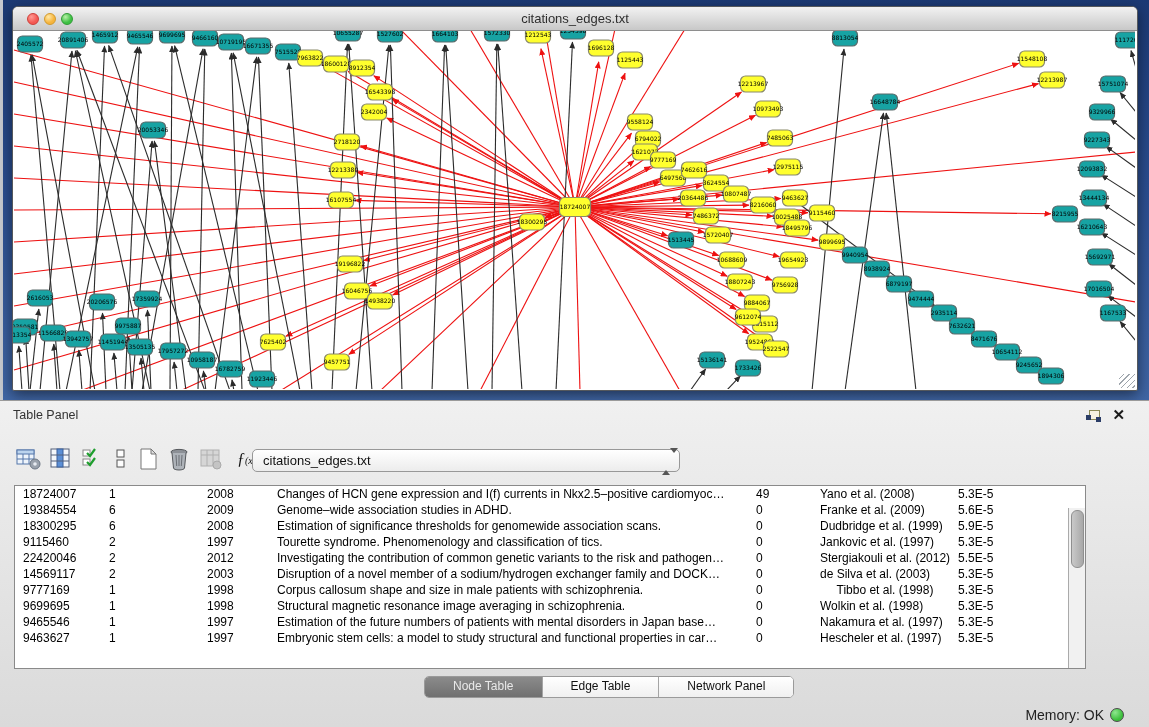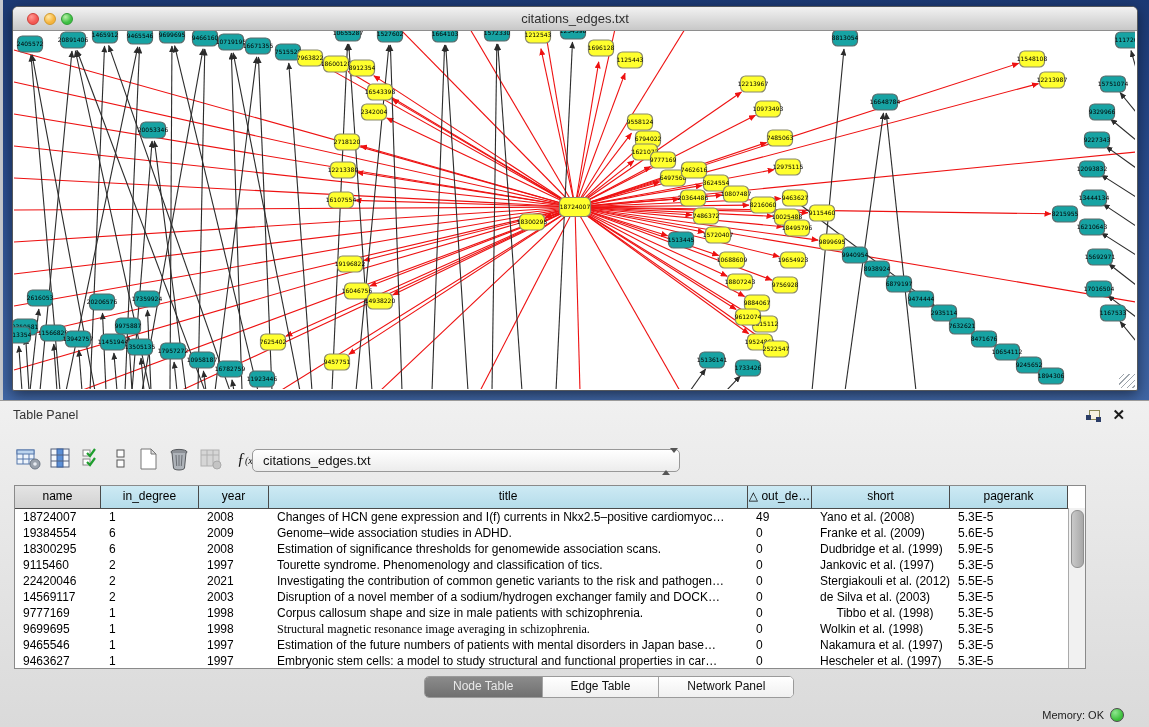--- a/index.html
+++ b/index.html
@@ -62,21 +62,21 @@
     background:linear-gradient(90deg,#c9c9c9,#a8a8a8);border:1px solid #8f8f8f;cursor:pointer;}
   
   .tabs{position:absolute;left:424px;top:275px;height:20px;display:flex;
     border:1px solid #9a9a9a;border-radius:5px;overflow:hidden;background:#fdfdfd;}
   .seg{height:20px;line-height:19px;padding:0 28px;font-size:12px;color:#111;cursor:pointer;
     border-right:1px solid #a5a5a5;background:linear-gradient(180deg,#ffffff,#f0f0f0);}
   .seg:last-child{border-right:none;}
   .seg.sel{background:linear-gradient(180deg,#8b8b8b,#707070);color:#e9e9e9;}
   
   .status{position:absolute;right:25px;top:306px;height:16px;display:flex;align-items:center;cursor:pointer;}
-  .status .lab{font-size:11px;color:#222;margin-right:6px;}
+  .status .lab{font-size:14px;color:#222;margin-right:6px;}
   .status .dot{width:14px;height:14px;border-radius:50%;background:radial-gradient(circle at 35% 30%,#8fe68f,#3cbf3c 65%);
     border:1px solid #4a4a4a;box-sizing:border-box;}
 </style>
 </head>
 <body>
 
 <div class="stage">
   <div class="blue-bg"></div>
   <div class="left-strip"></div>
 
@@ -529,29 +529,20 @@
       </div>
       <div class="combo">
         <span class="val">citations_edges.txt</span>
         <span class="arrows">
           <span class="up"></span><span class="dn"></span>
         </span>
       </div>
     </div>
 
     <div class="table-wrap">
-      <div class="thead" id="thead">
-          <div class="th gray" style="width: 86px;">name</div>
-          <div class="th" style="width: 98px;">in_degree</div>
-          <div class="th" style="width: 70px;">year</div>
-          <div class="th" style="width: 479px;">title</div>
-          <div class="th" style="width: 64px;">△ out_de…</div>
-          <div class="th" style="width: 138px;">short</div>
-          <div class="th" style="width: 118px;">pagerank</div>
-        </div>
       <div id="tbody">
           <div class="tr">
             <div class="td" style="width: 86px;">18724007</div>
             <div class="td" style="width: 98px;">1</div>
             <div class="td" style="width: 70px;">2008</div>
             <div class="td" style="width: 479px;">Changes of HCN gene expression and I(f) currents in Nkx2.5–positive cardiomyoc…</div>
             <div class="td" style="width: 64px;">49</div>
             <div class="td" style="width: 138px;">Yano et al. (2008)</div>
             <div class="td" style="width: 118px;">5.3E-5</div>
           </div>
@@ -578,21 +569,21 @@
             <div class="td" style="width: 98px;">2</div>
             <div class="td" style="width: 70px;">1997</div>
             <div class="td" style="width: 479px;">Tourette syndrome. Phenomenology and classification of tics.</div>
             <div class="td" style="width: 64px;">0</div>
             <div class="td" style="width: 138px;">Jankovic et al. (1997)</div>
             <div class="td" style="width: 118px;">5.3E-5</div>
           </div>
           <div class="tr">
             <div class="td" style="width: 86px;">22420046</div>
             <div class="td" style="width: 98px;">2</div>
-            <div class="td" style="width: 70px;">2021</div>
+            <div class="td" style="width: 70px;">2012</div>
             <div class="td" style="width: 479px;">Investigating the contribution of common genetic variants to the risk and pathogen…</div>
             <div class="td" style="width: 64px;">0</div>
             <div class="td" style="width: 138px;">Stergiakouli et al. (2012)</div>
             <div class="td" style="width: 118px;">5.5E-5</div>
           </div>
           <div class="tr">
             <div class="td" style="width: 86px;">14569117</div>
             <div class="td" style="width: 98px;">2</div>
             <div class="td" style="width: 70px;">2003</div>
             <div class="td" style="width: 479px;">Disruption of a novel member of a sodium/hydrogen exchanger family and DOCK…</div>
@@ -606,21 +597,21 @@
             <div class="td" style="width: 70px;">1998</div>
             <div class="td" style="width: 479px;">Corpus callosum shape and size in male patients with schizophrenia.</div>
             <div class="td" style="width: 64px;">0</div>
             <div class="td" style="width: 138px; text-align: center;">Tibbo et al. (1998)</div>
             <div class="td" style="width: 118px;">5.3E-5</div>
           </div>
           <div class="tr">
             <div class="td" style="width: 86px;">9699695</div>
             <div class="td" style="width: 98px;">1</div>
             <div class="td" style="width: 70px;">1998</div>
-            <div class="td" style="width: 479px; font-family: Liberation Serif, serif;">Structural magnetic resonance image averaging in schizophrenia.</div>
+            <div class="td" style="width: 479px;">Structural magnetic resonance image averaging in schizophrenia.</div>
             <div class="td" style="width: 64px;">0</div>
             <div class="td" style="width: 138px;">Wolkin et al. (1998)</div>
             <div class="td" style="width: 118px;">5.3E-5</div>
           </div>
           <div class="tr">
             <div class="td" style="width: 86px;">9465546</div>
             <div class="td" style="width: 98px;">1</div>
             <div class="td" style="width: 70px;">1997</div>
             <div class="td" style="width: 479px;">Estimation of the future numbers of patients with mental disorders in Japan base…</div>
             <div class="td" style="width: 64px;">0</div>

